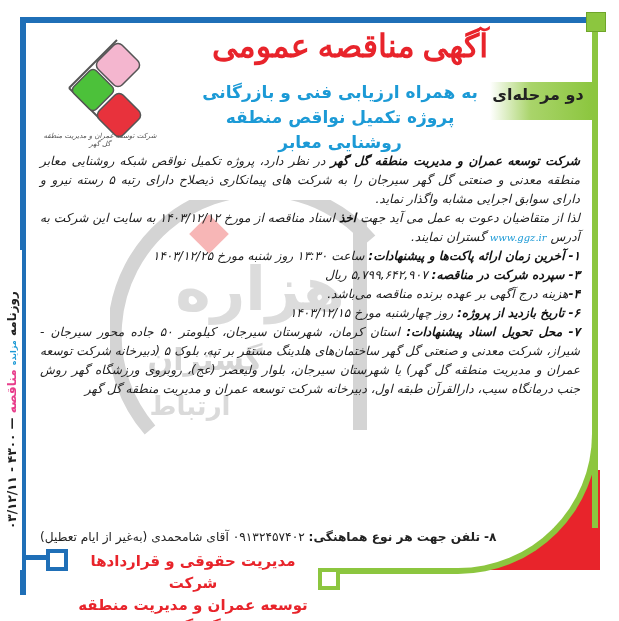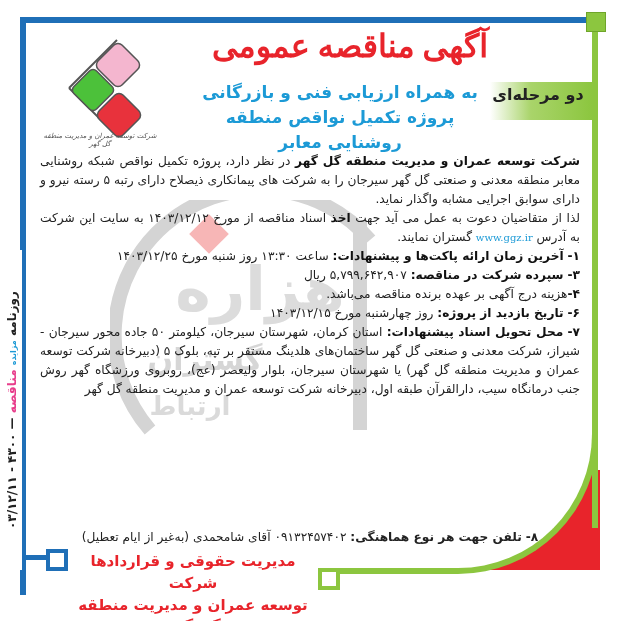--- a/index.html
+++ b/index.html
@@ -53,25 +53,25 @@
     
     .watermark {
       position: absolute; left: 110px; top: 200px; width: 290px; height: 240px; pointer-events: none;
     }
 
     
     .content {
       position: absolute; left: 40px; top: 152px; width: 540px; direction: rtl; text-align: justify;
       color: #222; font-size: 12.2px; line-height: 19px; font-family: "DejaVu Sans", sans-serif;
     }
-    .content p { margin: 0; }
+    .content p { margin: 0; font-style: italic; }
     .content b { font-weight: bold; color: #111; }
     .content .url { color: #1c9ad6; font-family: "DejaVu Serif", serif; font-size: 10px; direction: ltr; unicode-bidi: embed; }
     .item-num { font-weight: bold; }
-    .phone-line { position: absolute; left: 40px; top: 530px; width: 540px; direction: rtl; text-align: center; font-size: 12.2px; color: #222; }
+    .phone-line { position: absolute; left: 40px; top: 530px; width: 540px; direction: rtl; text-align: left; font-size: 12.2px; color: #222; }
 
     .footer-sign {
       position: absolute; left: 68px; top: 550px; width: 250px; direction: rtl; text-align: center;
       color: #e8242b; font-weight: bold; font-size: 15px; line-height: 22px;
     }
 
     
     .side-label {
       position: absolute; left: 2px; top: 250px; width: 20px; height: 320px;
       background: #fff;

